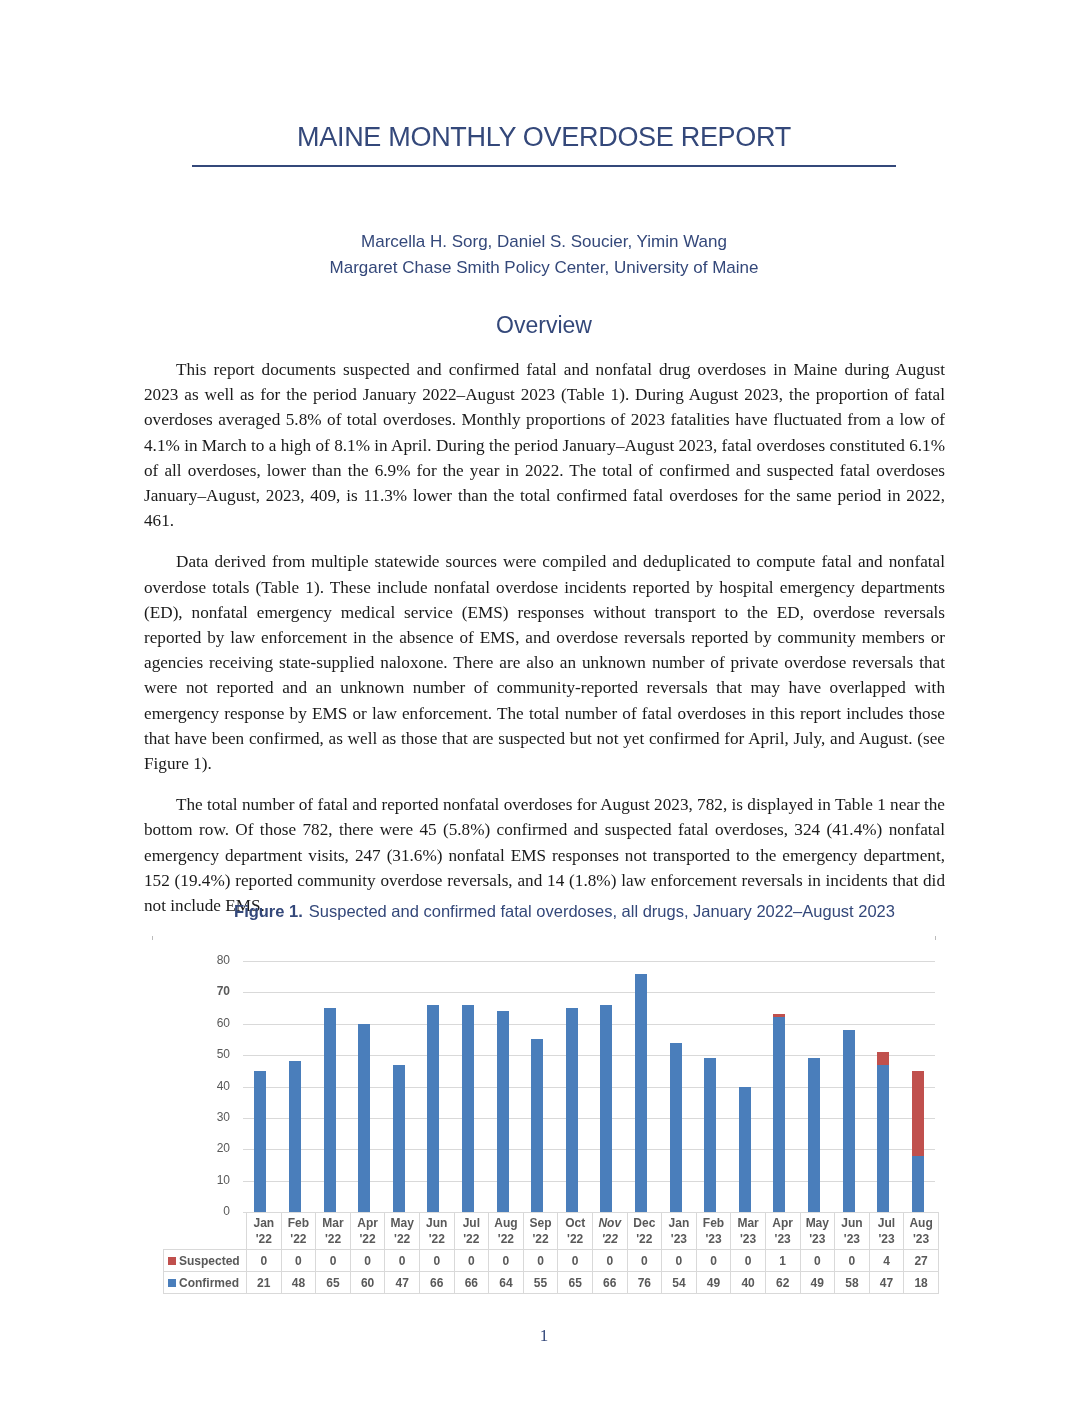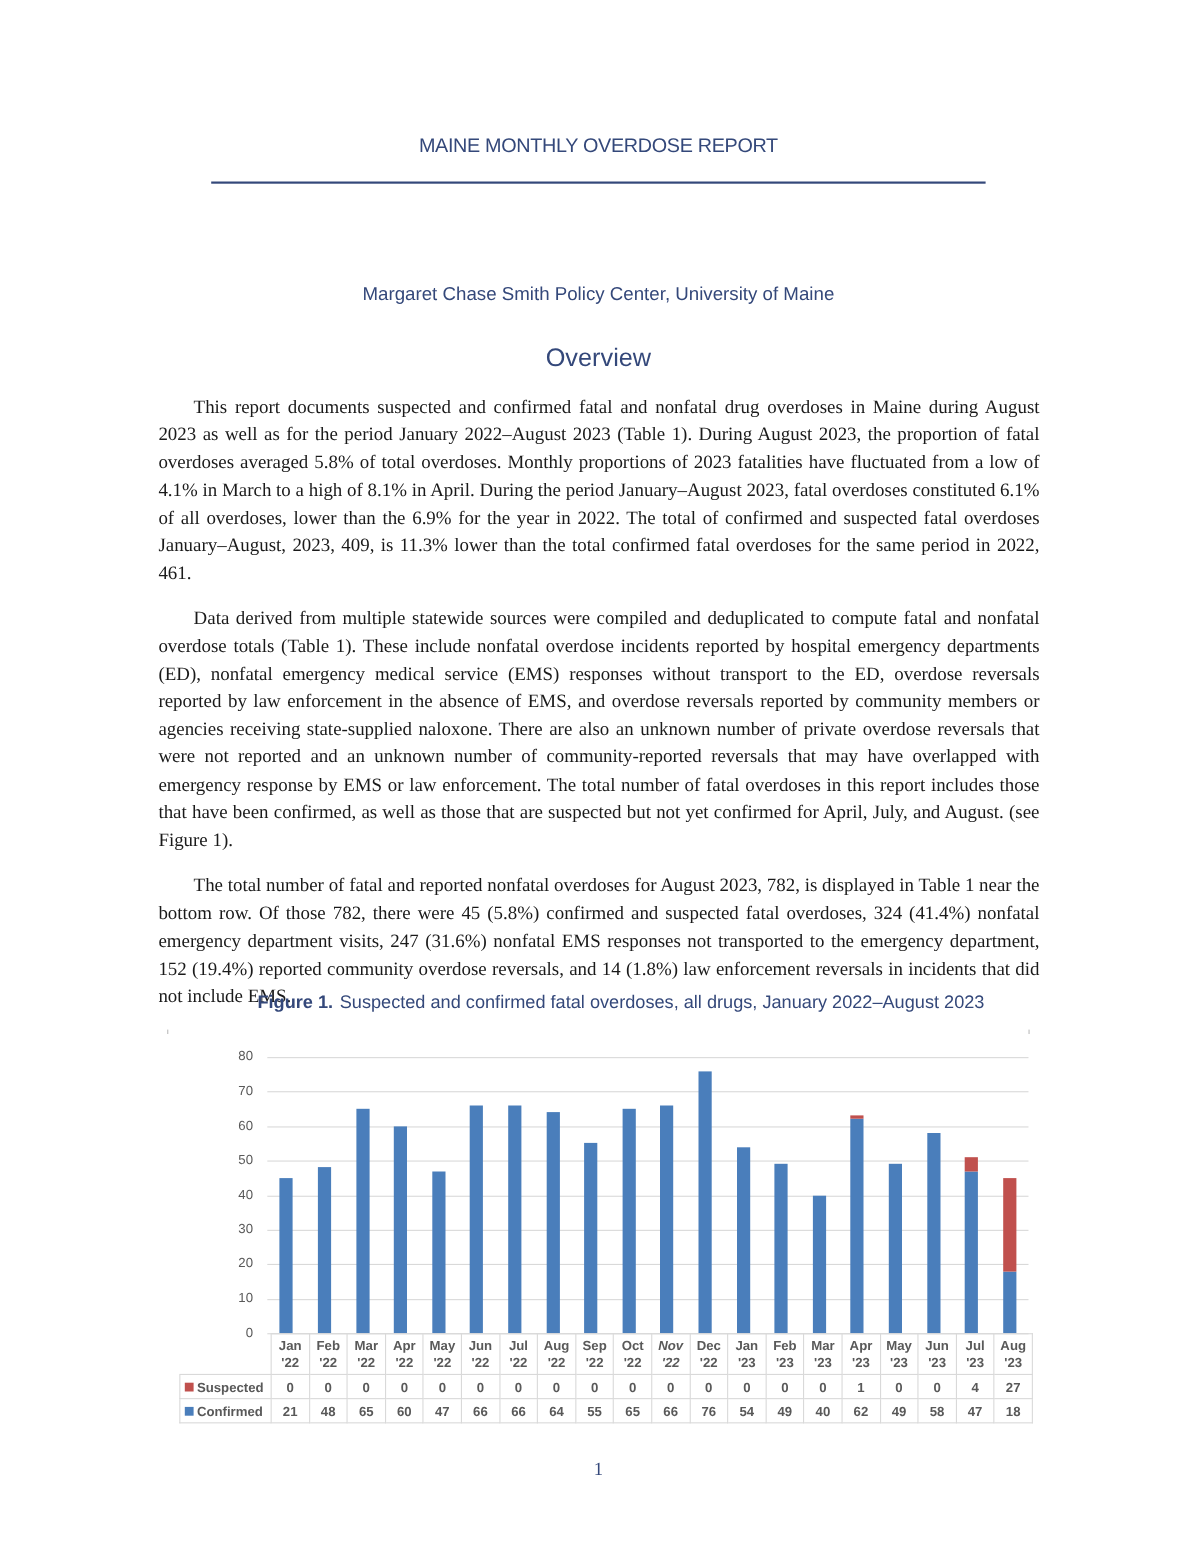--- a/index.html
+++ b/index.html
@@ -1,20 +1,20 @@
 <!DOCTYPE html>
 <html><head>
 <meta charset="utf-8">
 <style>
   html, body { margin: 0; padding: 0; background: #ffffff; }
   body { width: 1088px; height: 1408px; position: relative; overflow: hidden; }
   .page { position: absolute; left: 0; top: 0; width: 1088px; height: 1408px; }
   .title {
     position: absolute; left: 0; width: 1088px; top: 122px; text-align: center;
-    font-family: "Liberation Sans", sans-serif; font-size: 18px; color: #34487a;
+    font-family: "Liberation Sans", sans-serif; font-size: 27px; color: #34487a;
     letter-spacing: -0.3px;
   }
   .title-rule {
     position: absolute; left: 192px; width: 704px; top: 165px; height: 2px; background: #34487a;
   }
   .subtitle {
     position: absolute; left: 0; width: 1088px; top: 186px; text-align: center;
     font-family: "Liberation Sans", sans-serif; font-size: 20px; color: #34487a;
   }
   .authors, .affil {
@@ -61,20 +61,21 @@
     position: absolute; left: 0; width: 1088px; top: 1326px; text-align: center;
     font-family: "Liberation Serif", serif; font-size: 17px; color: #34487a;
   }
 </style>
 </head>
 <body>
 
 <div class="page">
   <div class="title">MAINE MONTHLY OVERDOSE REPORT</div>
   <div class="title-rule"></div>
+  <div class="authors">Marcella H. Sorg, Daniel S. Soucier, Yimin Wang</div>
   <div class="affil">Margaret Chase Smith Policy Center, University of Maine</div>
 
   <div class="section-head">Overview</div>
 
   <div class="body-text">
     <p>This report documents suspected and confirmed fatal and nonfatal drug overdoses in Maine during August 2023 as well as for the period January 2022–August 2023 (Table 1). During August 2023, the proportion of fatal overdoses averaged 5.8% of total overdoses. Monthly proportions of 2023 fatalities have fluctuated from a low of 4.1% in March to a high of 8.1% in April. During the period January–August 2023, fatal overdoses constituted 6.1% of all overdoses, lower than the 6.9% for the year in 2022.  The total of confirmed and suspected fatal overdoses January–August, 2023, 409, is 11.3% lower than the total confirmed fatal overdoses for the same period in 2022, 461.</p>
     <p>Data derived from multiple statewide sources were compiled and deduplicated to compute fatal and nonfatal overdose totals (Table 1). These include nonfatal overdose incidents reported by hospital emergency departments (ED), nonfatal emergency medical service (EMS) responses without transport to the ED, overdose reversals reported by law enforcement in the absence of EMS, and overdose reversals reported by community members or agencies receiving state-supplied naloxone. There are also an unknown number of private overdose reversals that were not reported and an unknown number of community-reported reversals that may have overlapped with emergency response by EMS or law enforcement. The total number of fatal overdoses in this report includes those that have been confirmed, as well as those that are suspected but not yet confirmed for April, July, and August. (see Figure 1).</p>
     <p>The total number of fatal and reported nonfatal overdoses for August 2023, 782, is displayed in Table 1 near the bottom row.  Of those 782, there were 45 (5.8%) confirmed and suspected fatal overdoses, 324 (41.4%) nonfatal emergency department visits, 247 (31.6%) nonfatal EMS responses not transported to the emergency department, 152 (19.4%) reported community overdose reversals, and 14 (1.8%) law enforcement reversals in incidents that did not include EMS.</p>
   </div>
 
@@ -93,21 +94,21 @@
       <div class="ytick" style="top: 1141.25px;">20</div>
       <div class="gridline" style="top: 1117.88px;"></div>
       <div class="ytick" style="top: 1109.88px;">30</div>
       <div class="gridline" style="top: 1086.5px;"></div>
       <div class="ytick" style="top: 1078.5px;">40</div>
       <div class="gridline" style="top: 1055.12px;"></div>
       <div class="ytick" style="top: 1047.12px;">50</div>
       <div class="gridline" style="top: 1023.75px;"></div>
       <div class="ytick" style="top: 1015.75px;">60</div>
       <div class="gridline" style="top: 992.375px;"></div>
-      <div class="ytick" style="top: 984.375px;">70</div>
+      <div class="ytick" style="top: 984.375px; font-weight: bold;">70</div>
       <div class="gridline" style="top: 961px;"></div>
       <div class="ytick" style="top: 953px;">80</div>
       <div class="bar-conf" style="left: 254.3px; top: 1070.81px; height: 141.188px; background: rgb(74, 126, 187);"></div>
       <div class="bar-conf" style="left: 288.9px; top: 1061.4px; height: 150.6px; background: rgb(74, 126, 187);"></div>
       <div class="bar-conf" style="left: 323.5px; top: 1008.06px; height: 203.938px; background: rgb(74, 126, 187);"></div>
       <div class="bar-conf" style="left: 358.1px; top: 1023.75px; height: 188.25px; background: rgb(74, 126, 187);"></div>
       <div class="bar-conf" style="left: 392.7px; top: 1064.54px; height: 147.463px; background: rgb(74, 126, 187);"></div>
       <div class="bar-conf" style="left: 427.3px; top: 1004.92px; height: 207.075px; background: rgb(74, 126, 187);"></div>
       <div class="bar-conf" style="left: 461.9px; top: 1004.92px; height: 207.075px; background: rgb(74, 126, 187);"></div>
       <div class="bar-conf" style="left: 496.5px; top: 1011.2px; height: 200.8px; background: rgb(74, 126, 187);"></div>

